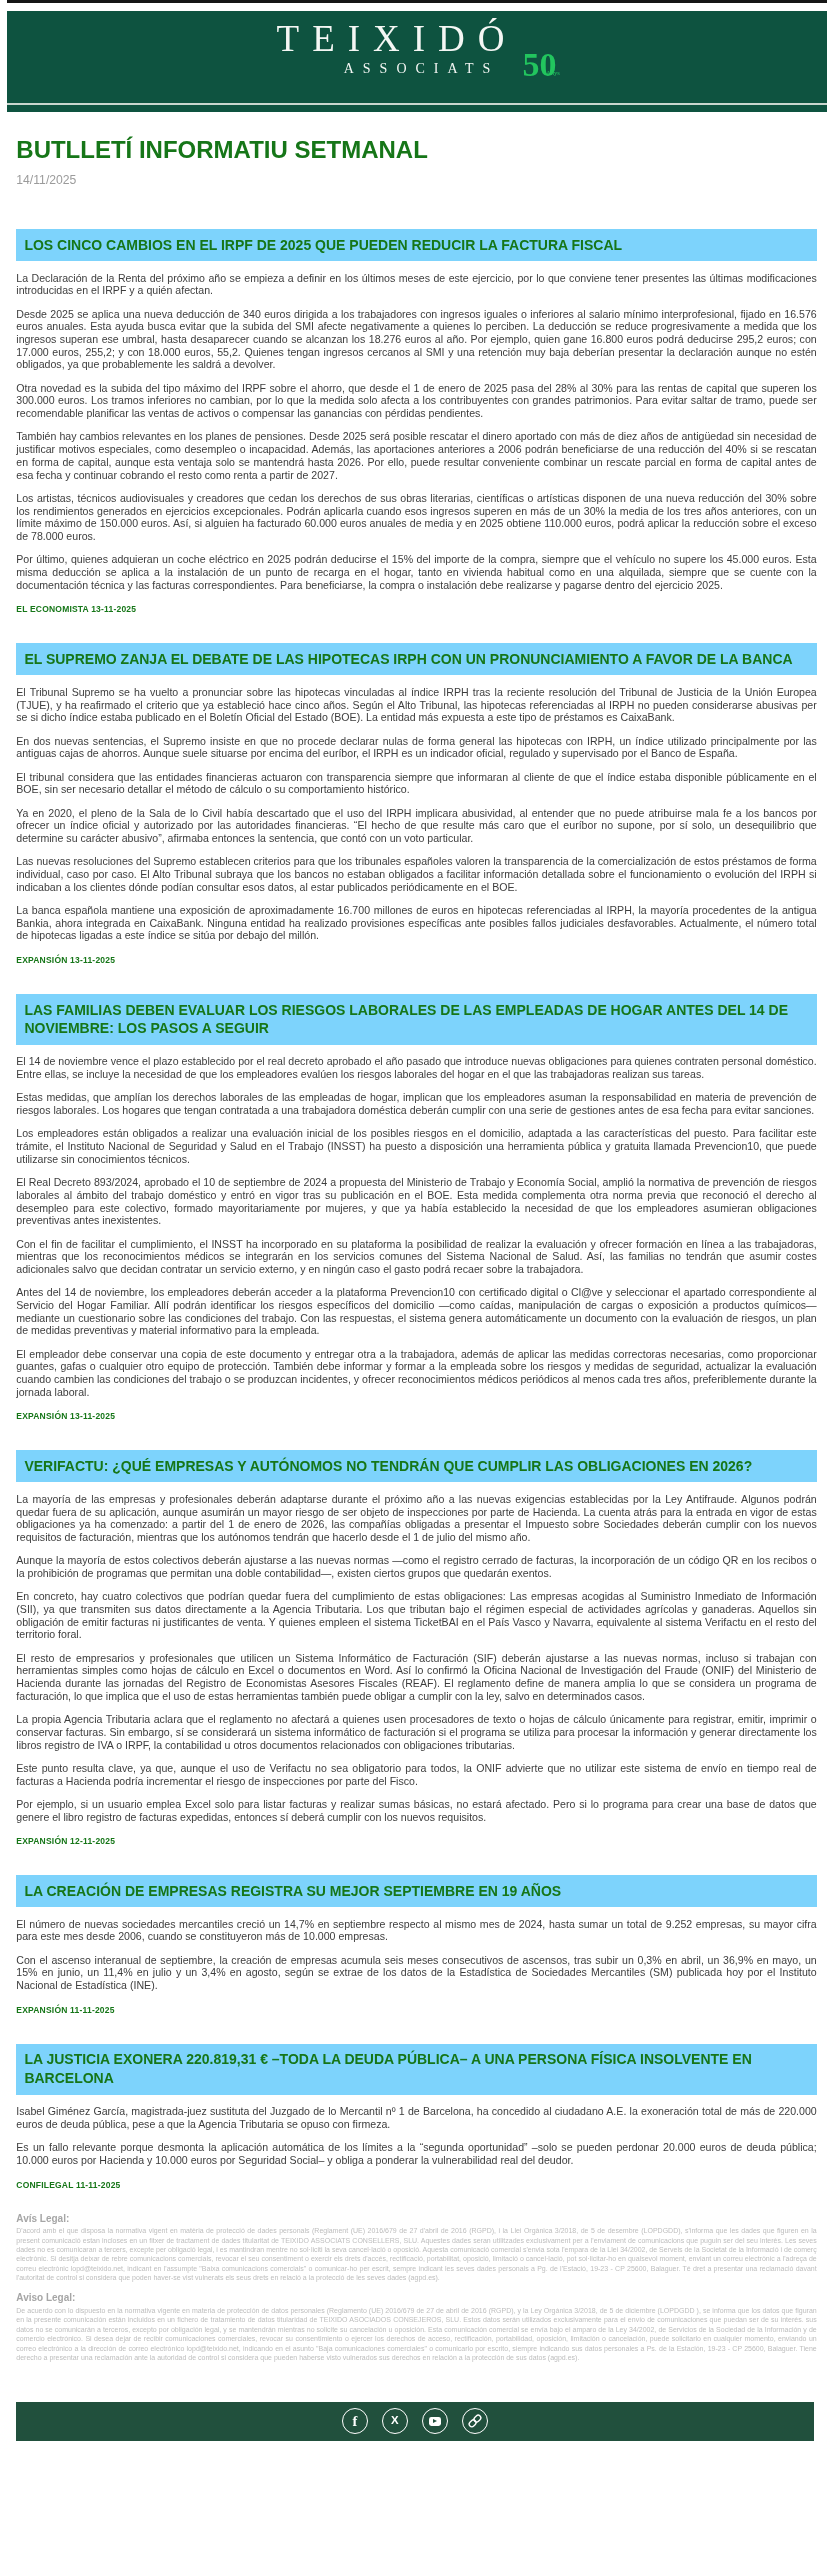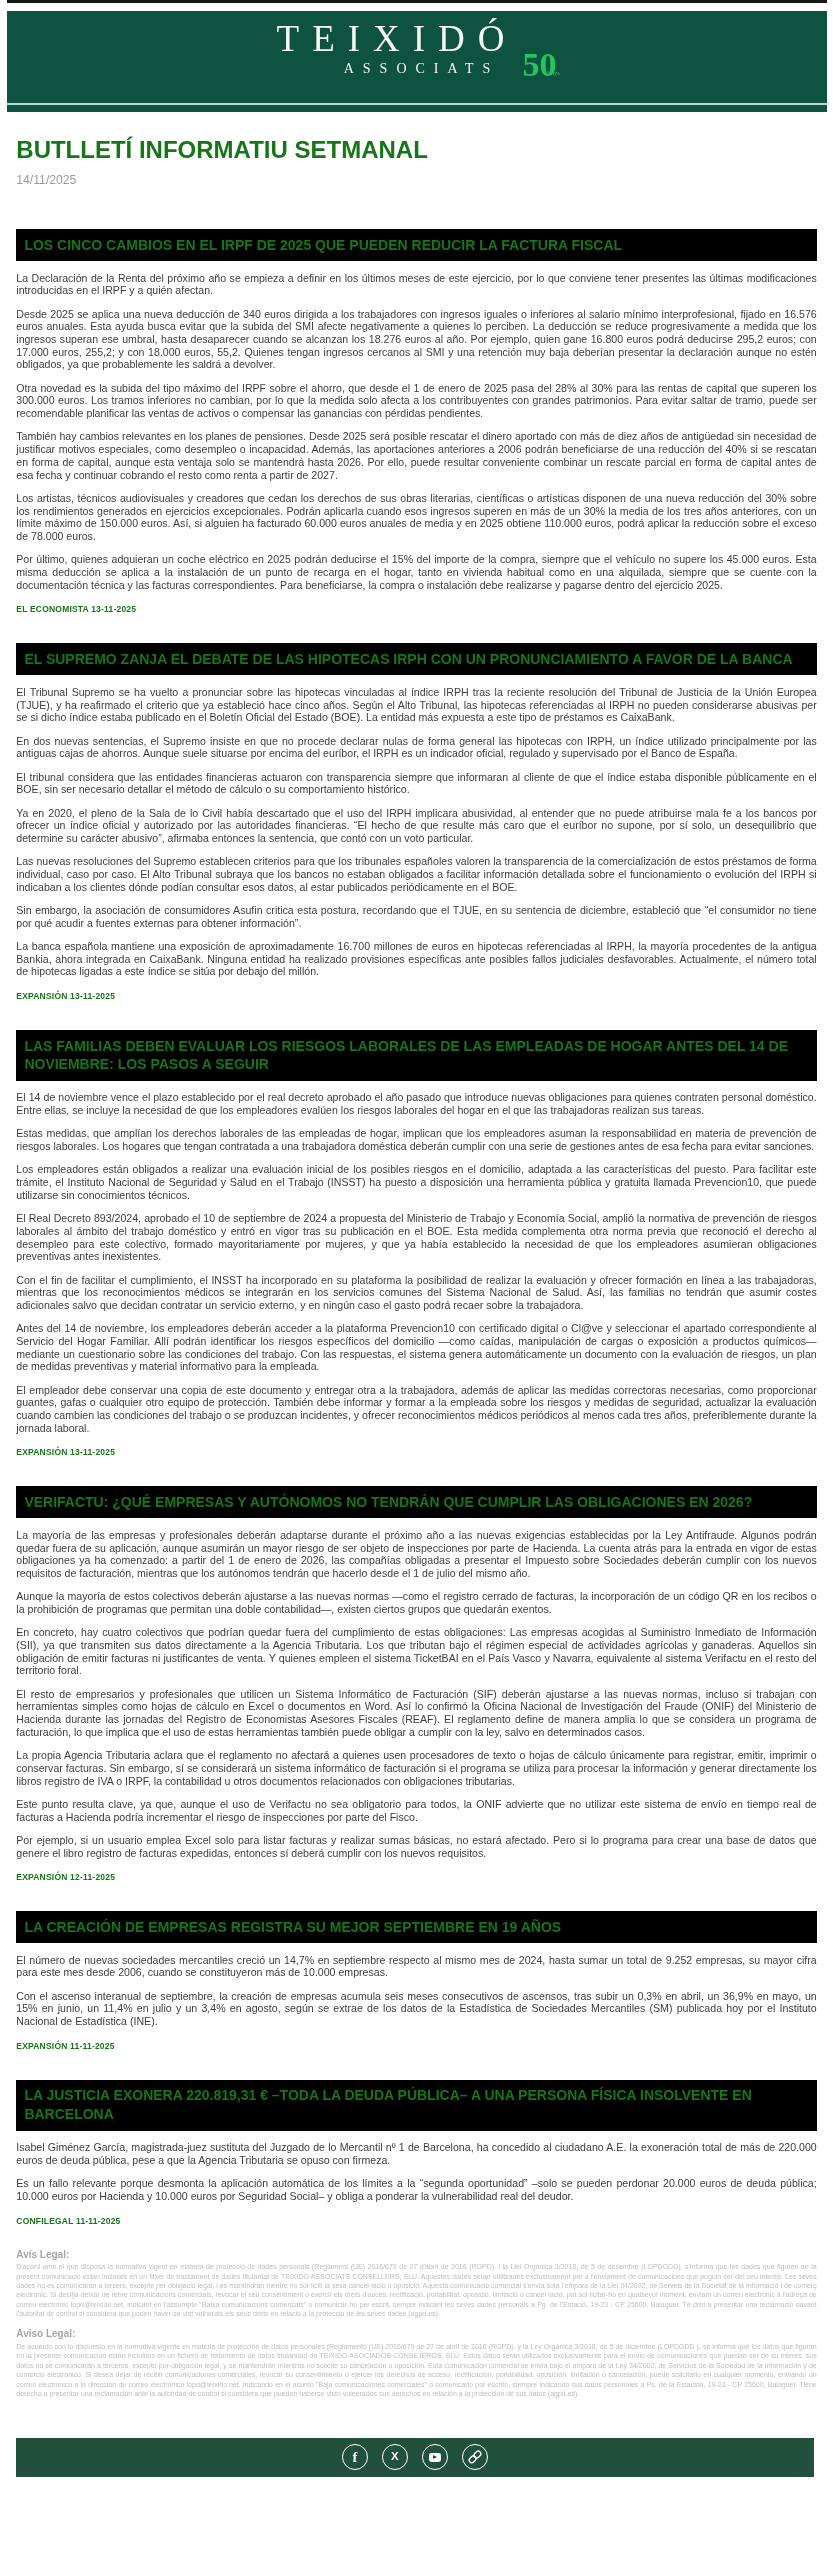--- a/index.html
+++ b/index.html
@@ -17,21 +17,21 @@
   .banner-rule { height:1.6px; background:#c9d6ce; margin-top:11.4px; }
   .banner-foot { height:7.3px; background:#0e5340; }
 
   .content { margin:0 16.3px; }
 
   .nl-title { color:#167618; font-size:24px; font-weight:bold; margin:24.4px 0 0; line-height:1.2; }
   .nl-date { color:#9b9b9b; font-size:12.2px; margin:8.1px 0 0; }
 
   .article { margin-top:29px; }
   .article:first-of-type { margin-top:42px; }
-  .article-header { background:#000000; color:#167618; font-size:14px; font-weight:bold; line-height:1.35; margin:0; padding:6.5px 8.1px; }
+  .article-header { background:#7dd3fc; color:#167618; font-size:14px; font-weight:bold; line-height:1.35; margin:0; padding:6.5px 8.1px; }
   .article p { color:#3d3d3d; font-size:10.6px; line-height:1.2; text-align:justify; margin:10.6px 0 0; }
   .source { color:#167618; font-size:8.5px; font-weight:bold; margin-top:13px; letter-spacing:0.2px; }
 
   .legal { margin-top:23px; }
   .legal h4 { color:#a6a6a6; font-size:10px; margin:9.8px 0 2.4px; }
   .legal p { color:#bdbdbd; font-size:7px; line-height:1.35; text-align:justify; margin:0; }
 
   .footer { margin:39px 19.5px 0 16.3px; background:#21503d; height:39px; display:flex; align-items:center; justify-content:center; gap:14px; }
   .social { width:26px; height:26px; border:1.6px solid #ffffff; border-radius:50%; display:flex; align-items:center; justify-content:center; box-sizing:border-box; cursor:pointer; text-decoration:none; }
   .glyph-f { color:#ffffff; font-family:"Liberation Serif", serif; font-weight:bold; font-size:14.6px; line-height:1; }
@@ -76,21 +76,20 @@
     <div class="source">EL ECONOMISTA 13-11-2025</div>
   </section>
 
   <section class="article">
     <h2 class="article-header">EL SUPREMO ZANJA EL DEBATE DE LAS HIPOTECAS IRPH CON UN PRONUNCIAMIENTO A FAVOR DE LA BANCA</h2>
     <p>El Tribunal Supremo se ha vuelto a pronunciar sobre las hipotecas vinculadas al índice IRPH tras la reciente resolución del Tribunal de Justicia de la Unión Europea (TJUE), y ha reafirmado el criterio que ya estableció hace cinco años. Según el Alto Tribunal, las hipotecas referenciadas al IRPH no pueden considerarse abusivas per se si dicho índice estaba publicado en el Boletín Oficial del Estado (BOE). La entidad más expuesta a este tipo de préstamos es CaixaBank.</p>
     <p>En dos nuevas sentencias, el Supremo insiste en que no procede declarar nulas de forma general las hipotecas con IRPH, un índice utilizado principalmente por las antiguas cajas de ahorros. Aunque suele situarse por encima del euríbor, el IRPH es un indicador oficial, regulado y supervisado por el Banco de España.</p>
     <p>El tribunal considera que las entidades financieras actuaron con transparencia siempre que informaran al cliente de que el índice estaba disponible públicamente en el BOE, sin ser necesario detallar el método de cálculo o su comportamiento histórico.</p>
     <p>Ya en 2020, el pleno de la Sala de lo Civil había descartado que el uso del IRPH implicara abusividad, al entender que no puede atribuirse mala fe a los bancos por ofrecer un índice oficial y autorizado por las autoridades financieras. “El hecho de que resulte más caro que el euríbor no supone, por sí solo, un desequilibrio que determine su carácter abusivo”, afirmaba entonces la sentencia, que contó con un voto particular.</p>
     <p>Las nuevas resoluciones del Supremo establecen criterios para que los tribunales españoles valoren la transparencia de la comercialización de estos préstamos de forma individual, caso por caso. El Alto Tribunal subraya que los bancos no estaban obligados a facilitar información detallada sobre el funcionamiento o evolución del IRPH si indicaban a los clientes dónde podían consultar esos datos, al estar publicados periódicamente en el BOE.</p>
-    <p>Sin embargo, la asociación de consumidores Asufin critica esta postura, recordando que el TJUE, en su sentencia de diciembre, estableció que “el consumidor no tiene por qué acudir a fuentes externas para obtener información”.</p>
     <p>La banca española mantiene una exposición de aproximadamente 16.700 millones de euros en hipotecas referenciadas al IRPH, la mayoría procedentes de la antigua Bankia, ahora integrada en CaixaBank. Ninguna entidad ha realizado provisiones específicas ante posibles fallos judiciales desfavorables. Actualmente, el número total de hipotecas ligadas a este índice se sitúa por debajo del millón.</p>
     <div class="source">EXPANSIÓN 13-11-2025</div>
   </section>
 
   <section class="article">
     <h2 class="article-header">LAS FAMILIAS DEBEN EVALUAR LOS RIESGOS LABORALES DE LAS EMPLEADAS DE HOGAR ANTES DEL 14 DE NOVIEMBRE: LOS PASOS A SEGUIR</h2>
     <p>El 14 de noviembre vence el plazo establecido por el real decreto aprobado el año pasado que introduce nuevas obligaciones para quienes contraten personal doméstico. Entre ellas, se incluye la necesidad de que los empleadores evalúen los riesgos laborales del hogar en el que las trabajadoras realizan sus tareas.</p>
     <p>Estas medidas, que amplían los derechos laborales de las empleadas de hogar, implican que los empleadores asuman la responsabilidad en materia de prevención de riesgos laborales. Los hogares que tengan contratada a una trabajadora doméstica deberán cumplir con una serie de gestiones antes de esa fecha para evitar sanciones.</p>
     <p>Los empleadores están obligados a realizar una evaluación inicial de los posibles riesgos en el domicilio, adaptada a las características del puesto. Para facilitar este trámite, el Instituto Nacional de Seguridad y Salud en el Trabajo (INSST) ha puesto a disposición una herramienta pública y gratuita llamada Prevencion10, que puede utilizarse sin conocimientos técnicos.</p>
     <p>El Real Decreto 893/2024, aprobado el 10 de septiembre de 2024 a propuesta del Ministerio de Trabajo y Economía Social, amplió la normativa de prevención de riesgos laborales al ámbito del trabajo doméstico y entró en vigor tras su publicación en el BOE. Esta medida complementa otra norma previa que reconoció el derecho al desempleo para este colectivo, formado mayoritariamente por mujeres, y que ya había establecido la necesidad de que los empleadores asumieran obligaciones preventivas antes inexistentes.</p>

